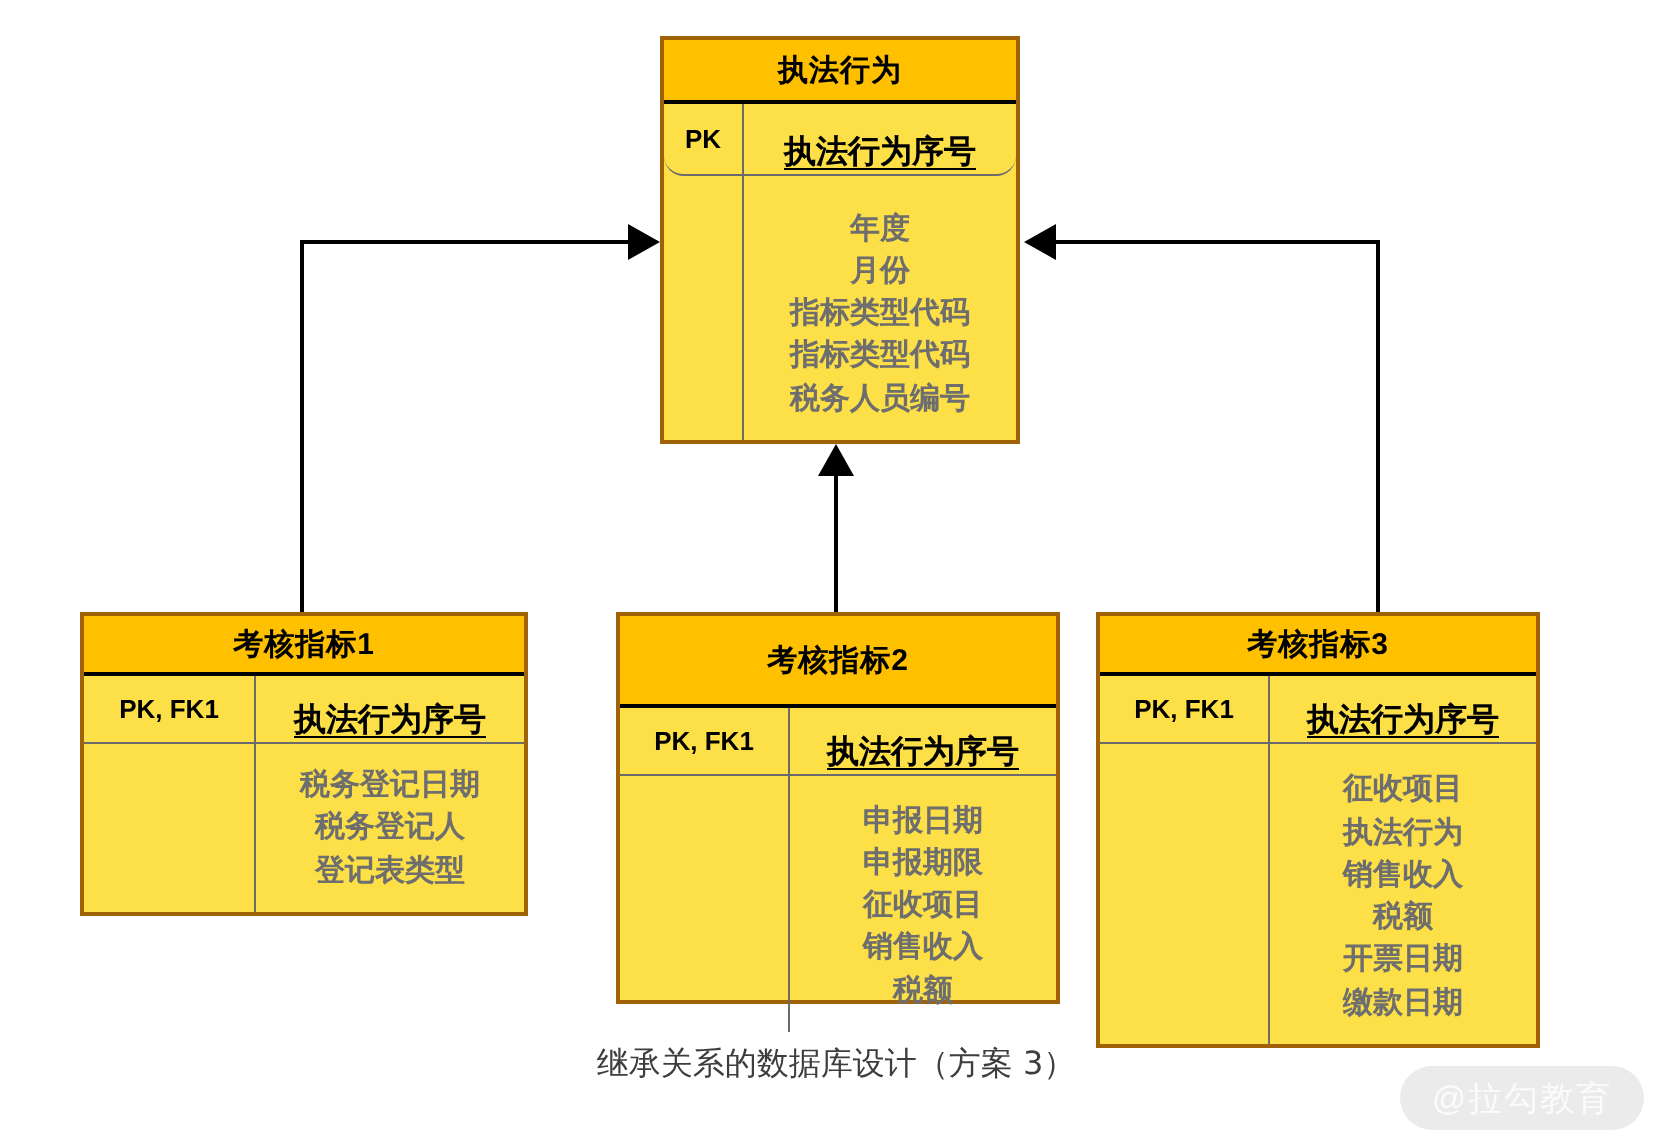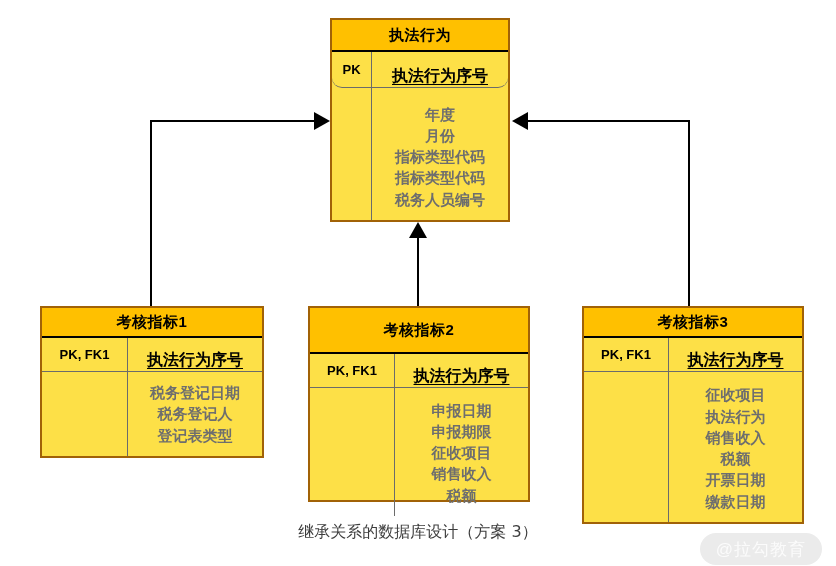--- a/index.html
+++ b/index.html
@@ -206,21 +206,21 @@
           <div class="attr">申报日期</div>
           <div class="attr">申报期限</div>
           <div class="attr">征收项目</div>
           <div class="attr">销售收入</div>
           <div class="attr">税额</div>
         </div>
       </div>
     </div>
   </div>
 
-  <div class="er-table" style="left:582px; top:306px; width:222px; height:218px;">
+  <div class="er-table" style="left:548px; top:306px; width:222px; height:218px;">
     <div class="er-header" style="height:30px;">考核指标3</div>
     <div class="er-row keyrow" style="height:34px;">
       <div class="er-cell-left" style="width:85px;">PK, FK1</div>
       <div class="er-cell-right">
         <span class="pk-name">执法行为序号</span>
       </div>
     </div>
     <div class="er-row attrrow" style="height:150px;">
       <div class="er-cell-left" style="width:85px;"></div>
       <div class="er-cell-right">

